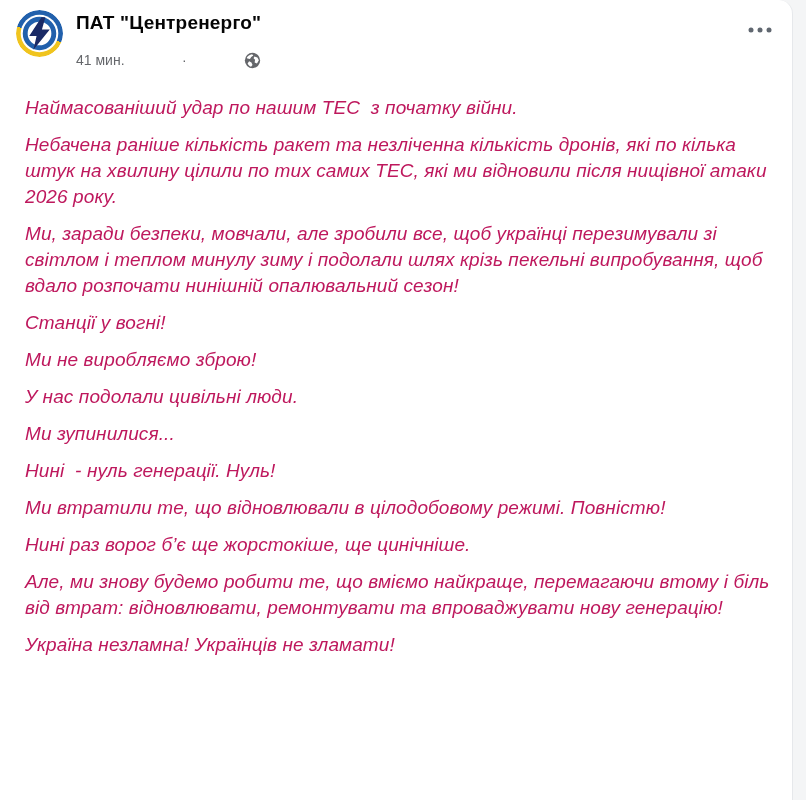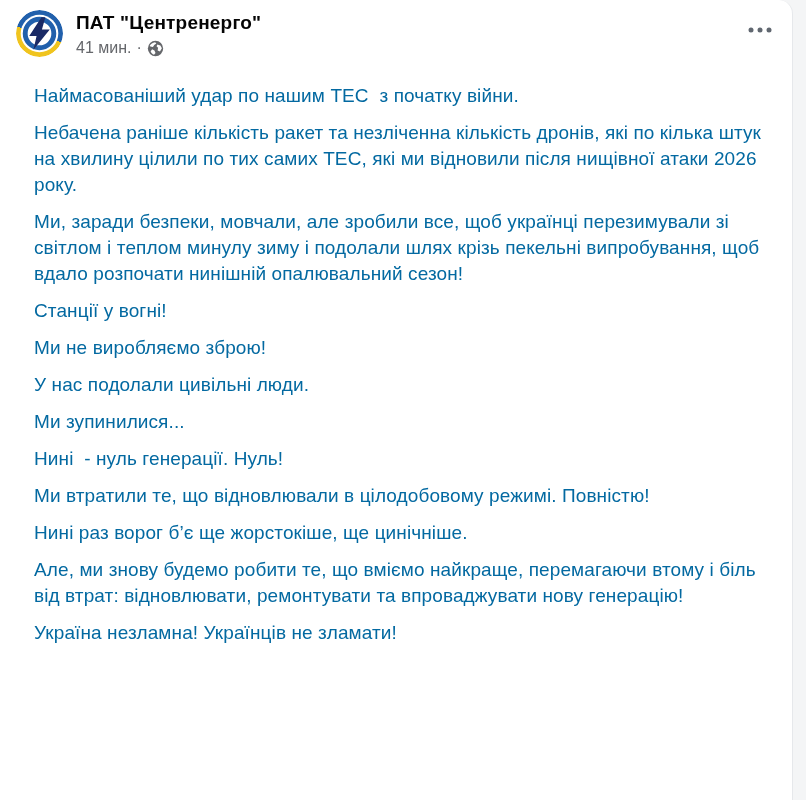--- a/index.html
+++ b/index.html
@@ -47,26 +47,27 @@
   .author {
     font-size: 19px;
     font-weight: 700;
     color: #050505;
     letter-spacing: 0.2px;
     text-decoration: none;
     cursor: pointer;
     line-height: 24px;
   }
   .meta {
-    margin-top: 3px;
+    margin-top: 15px;
     display: flex;
     align-items: center;
-    font-size: 16px;
+    font-size: 14px;
     color: #65676b;
     line-height: 20px;
+    justify-content: space-between;
   }
   .timestamp { color: #65676b; text-decoration: none; cursor: pointer; }
   .dot-sep { margin: 0 5px; }
   .globe { display: inline-flex; align-items: center; }
   .menu-button {
     position: absolute;
     top: 14px;
     right: 14px;
     width: 36px;
     height: 32px;
@@ -76,26 +77,27 @@
     display: flex;
     align-items: center;
     justify-content: center;
     cursor: pointer;
     padding: 0;
   }
   .post-body {
     padding: 25px 18px 0 17px;
   }
   .post-body p {
-    margin: 0 0 11px 17px;
+    margin: 0 0 11px 8px;
     font-size: 19px;
     line-height: 26px;
-    color: #0369a1;
+    color: #be185d;
     white-space: pre-wrap;
     letter-spacing: 0.1px;
+    font-style: italic;
   }
 </style>
 </head>
 <body>
 
 <div class="card">
 
   <div class="post-header">
 
     <a class="avatar">

